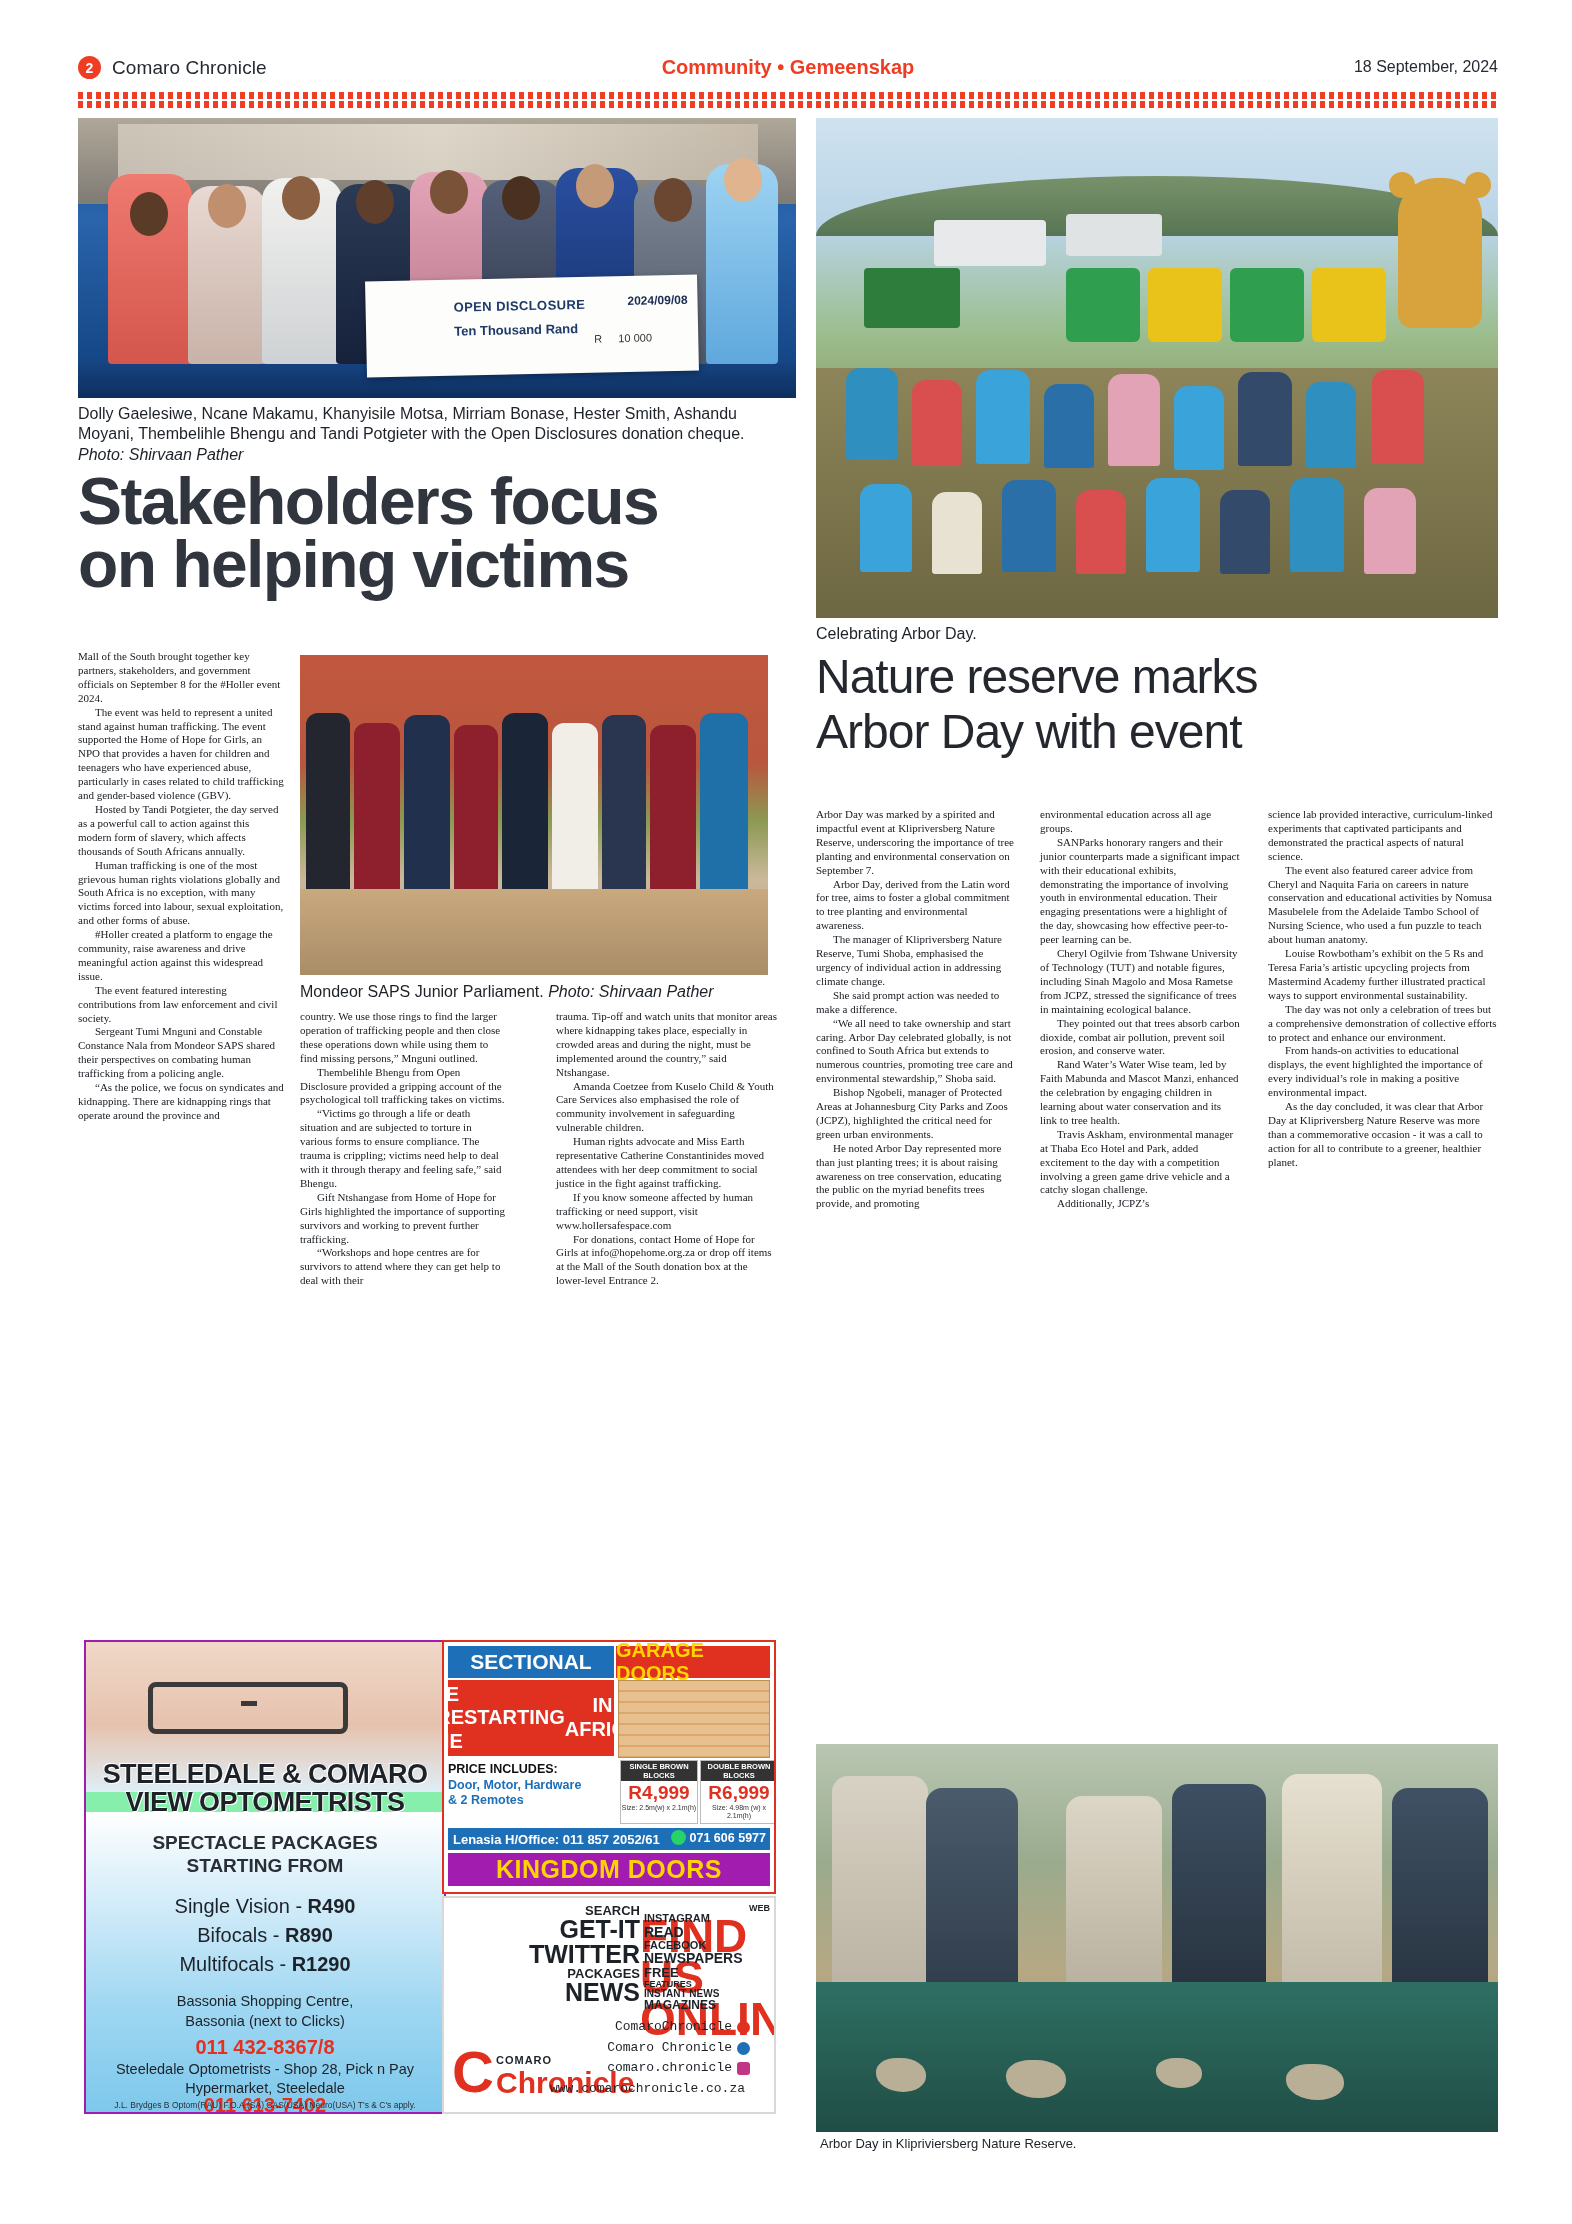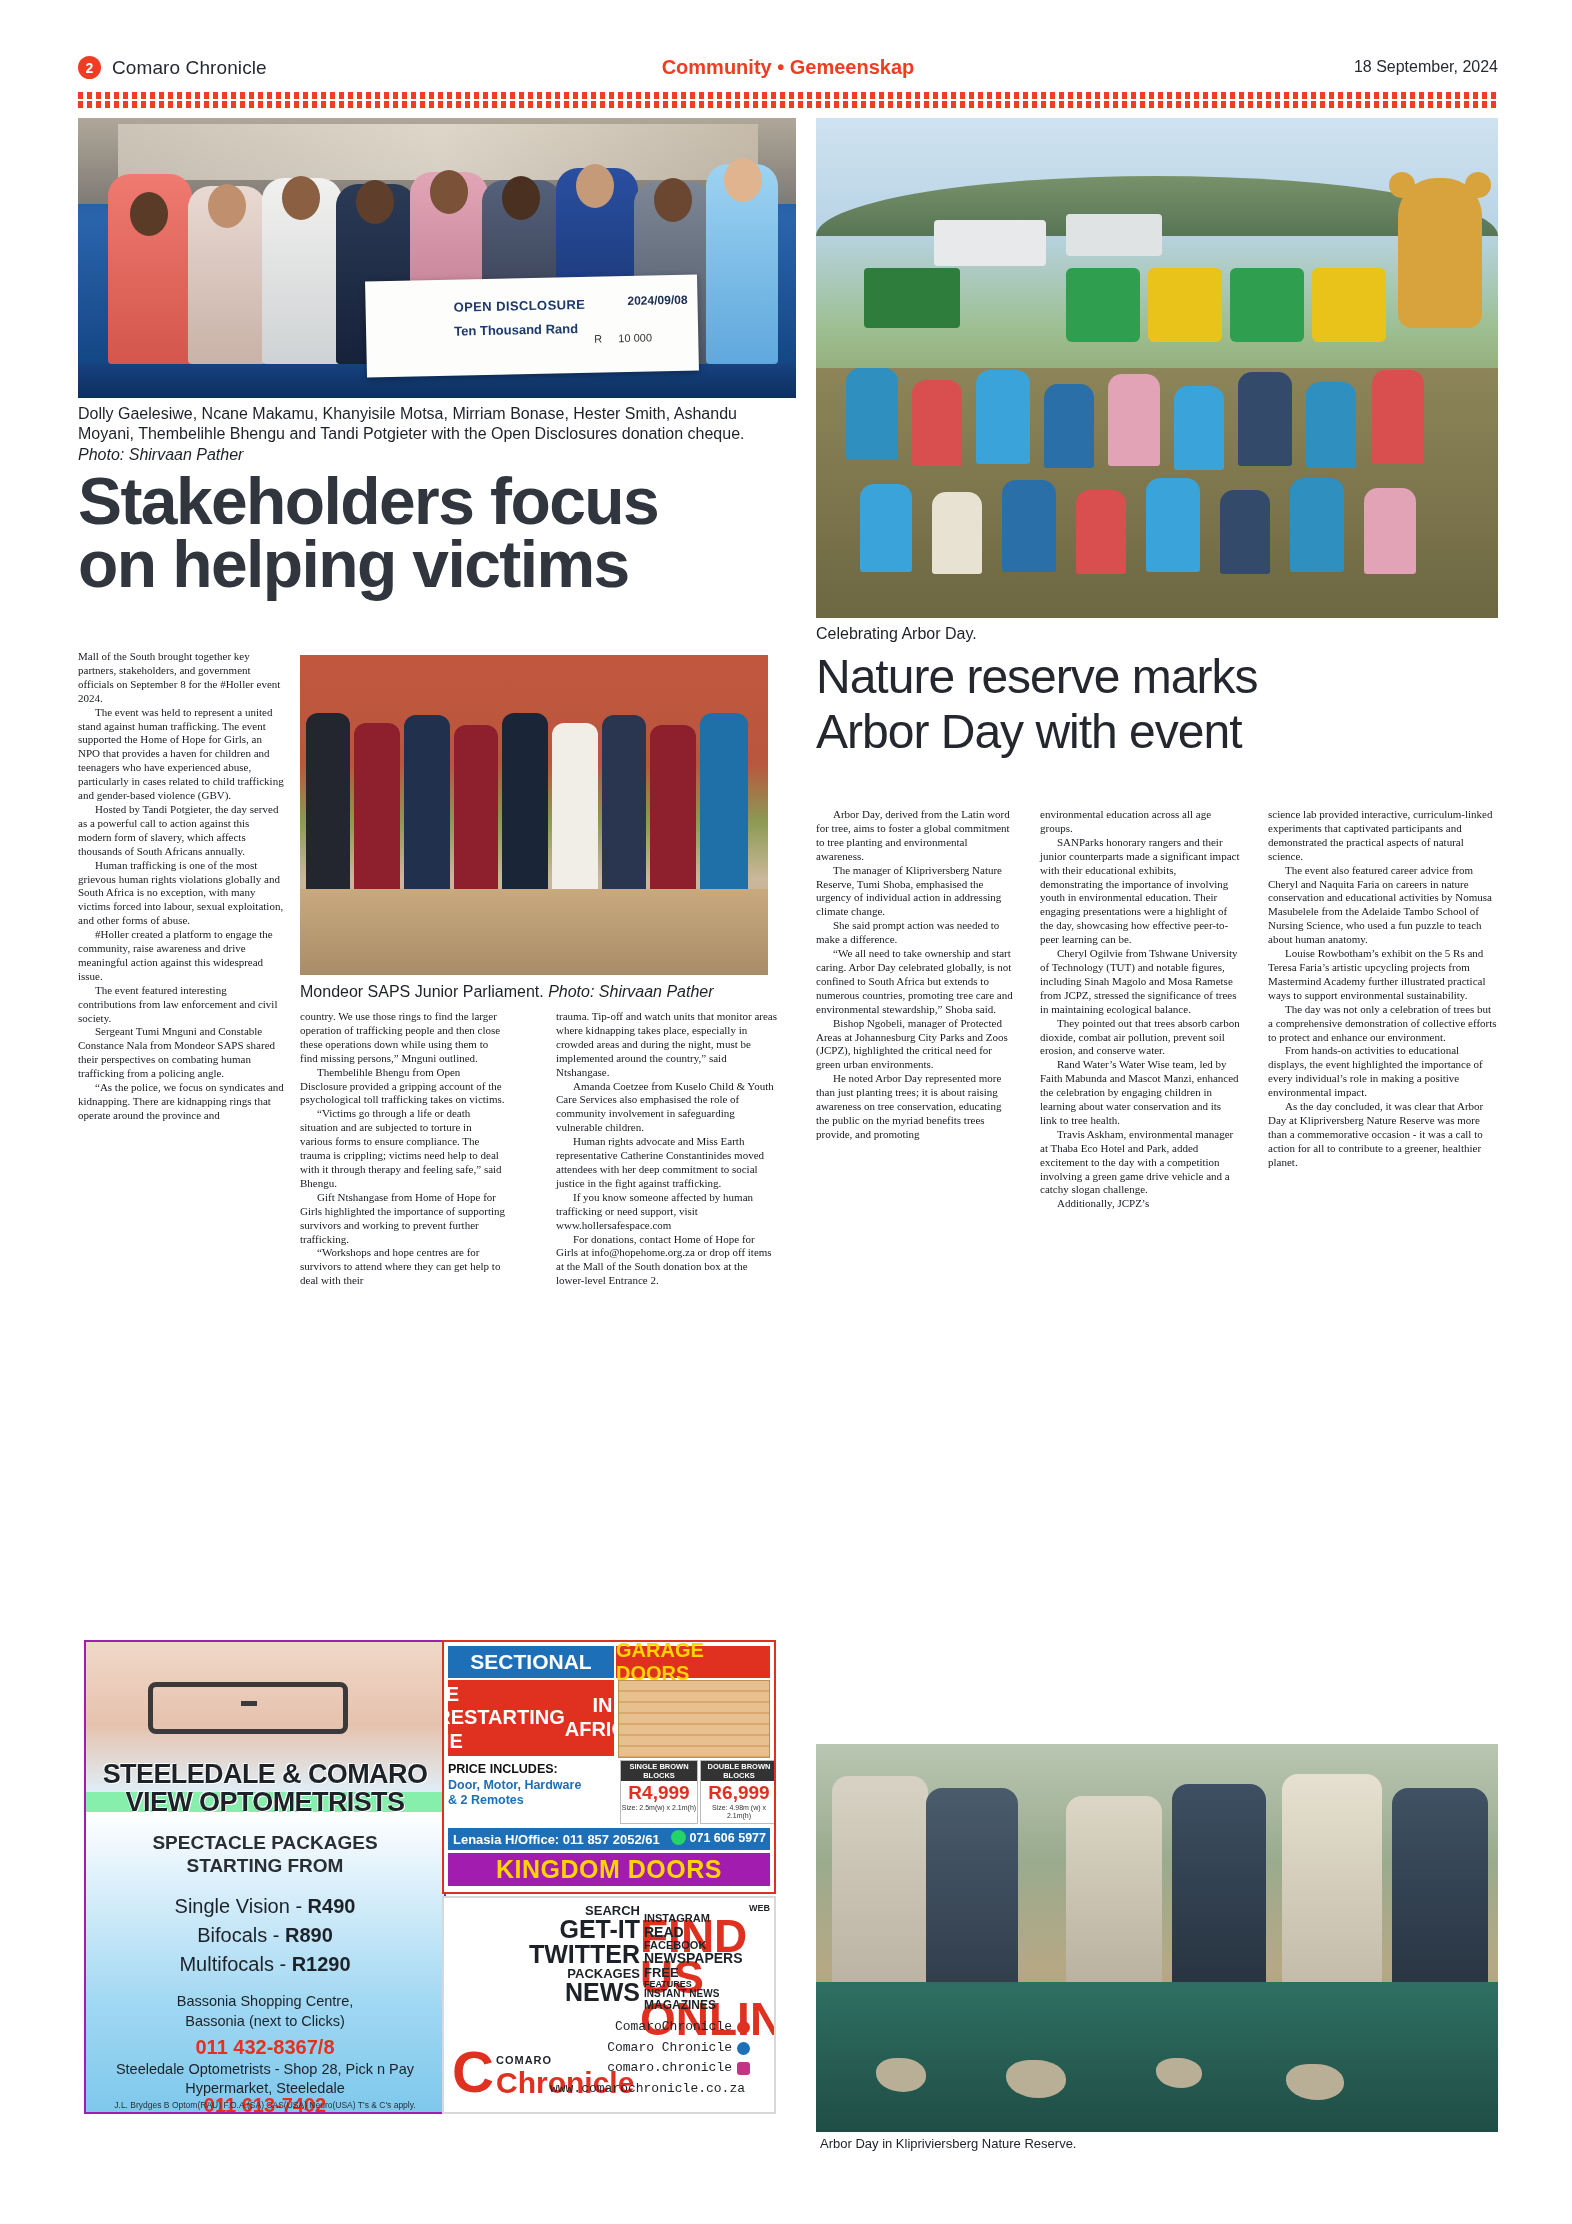--- a/index.html
+++ b/index.html
@@ -324,20 +324,21 @@
     </div>
   <div class="col" id="main-col3" style="left:556px;top:1010px;width:222px;">
       <p>trauma. Tip-off and watch units that monitor areas where kidnapping takes place, especially in crowded areas and during the night, must be implemented around the country,” said Ntshangase.</p>
       <p class="ind">Amanda Coetzee from Kuselo Child &amp; Youth Care Services also emphasised the role of community involvement in safeguarding vulnerable children.</p>
       <p class="ind">Human rights advocate and Miss Earth representative Catherine Constantinides moved attendees with her deep commitment to social justice in the fight against trafficking.</p>
       <p class="ind">If you know someone affected by human trafficking or need support, visit www.hollersafespace.com</p>
       <p class="ind">For donations, contact Home of Hope for Girls at info@hopehome.org.za or drop off items at the Mall of the South donation box at the lower-level Entrance 2.</p>
     </div>
 
   <div class="col" id="arbor-col1" style="left:816px;top:808px;width:200px;">
+      <p>Arbor Day was marked by a spirited and impactful event at Klipriversberg Nature Reserve, underscoring the importance of tree planting and environmental conservation on September 7.</p>
       <p class="ind">Arbor Day, derived from the Latin word for tree, aims to foster a global commitment to tree planting and environmental awareness.</p>
       <p class="ind">The manager of Klipriversberg Nature Reserve, Tumi Shoba, emphasised the urgency of individual action in addressing climate change.</p>
       <p class="ind">She said prompt action was needed to make a difference.</p>
       <p class="ind">“We all need to take ownership and start caring. Arbor Day celebrated globally, is not confined to South Africa but extends to numerous countries, promoting tree care and environmental stewardship,” Shoba said.</p>
       <p class="ind">Bishop Ngobeli, manager of Protected Areas at Johannesburg City Parks and Zoos (JCPZ), highlighted the critical need for green urban environments.</p>
       <p class="ind">He noted Arbor Day represented more than just planting trees; it is about raising awareness on tree conservation, educating the public on the myriad benefits trees provide, and promoting</p>
     </div>
   <div class="col" id="arbor-col2" style="left:1040px;top:808px;width:200px;">
       <p>environmental education across all age groups.</p>
       <p class="ind">SANParks honorary rangers and their junior counterparts made a significant impact with their educational exhibits, demonstrating the importance of involving youth in environmental education. Their engaging presentations were a highlight of the day, showcasing how effective peer-to-peer learning can be.</p>

